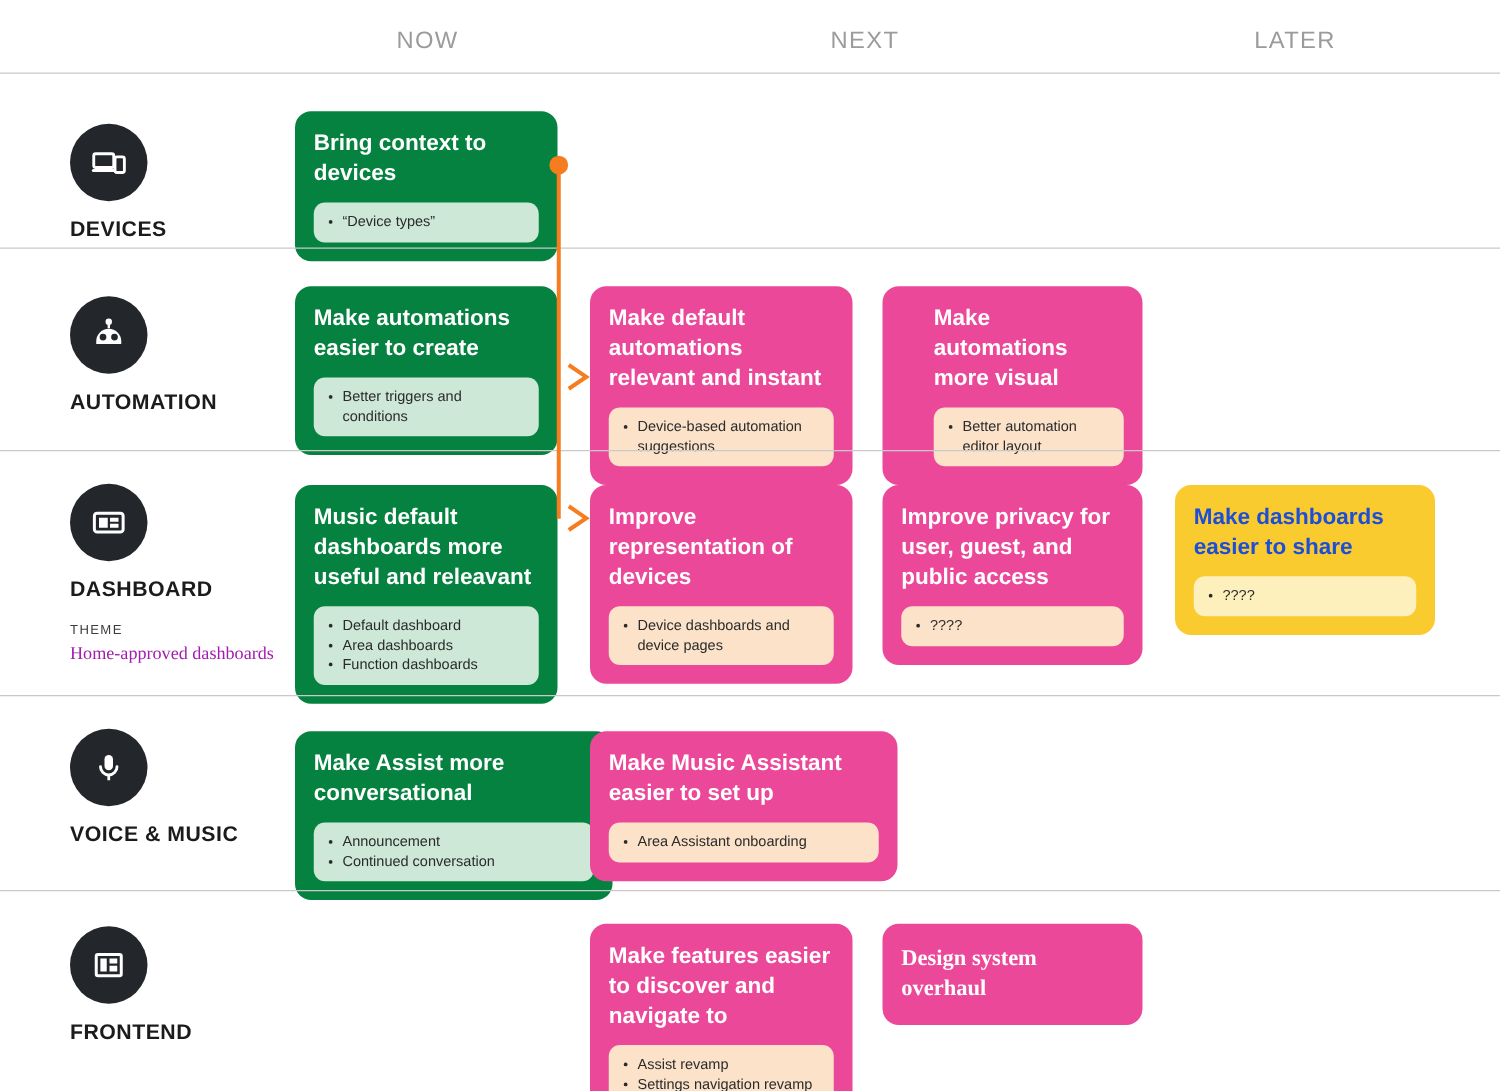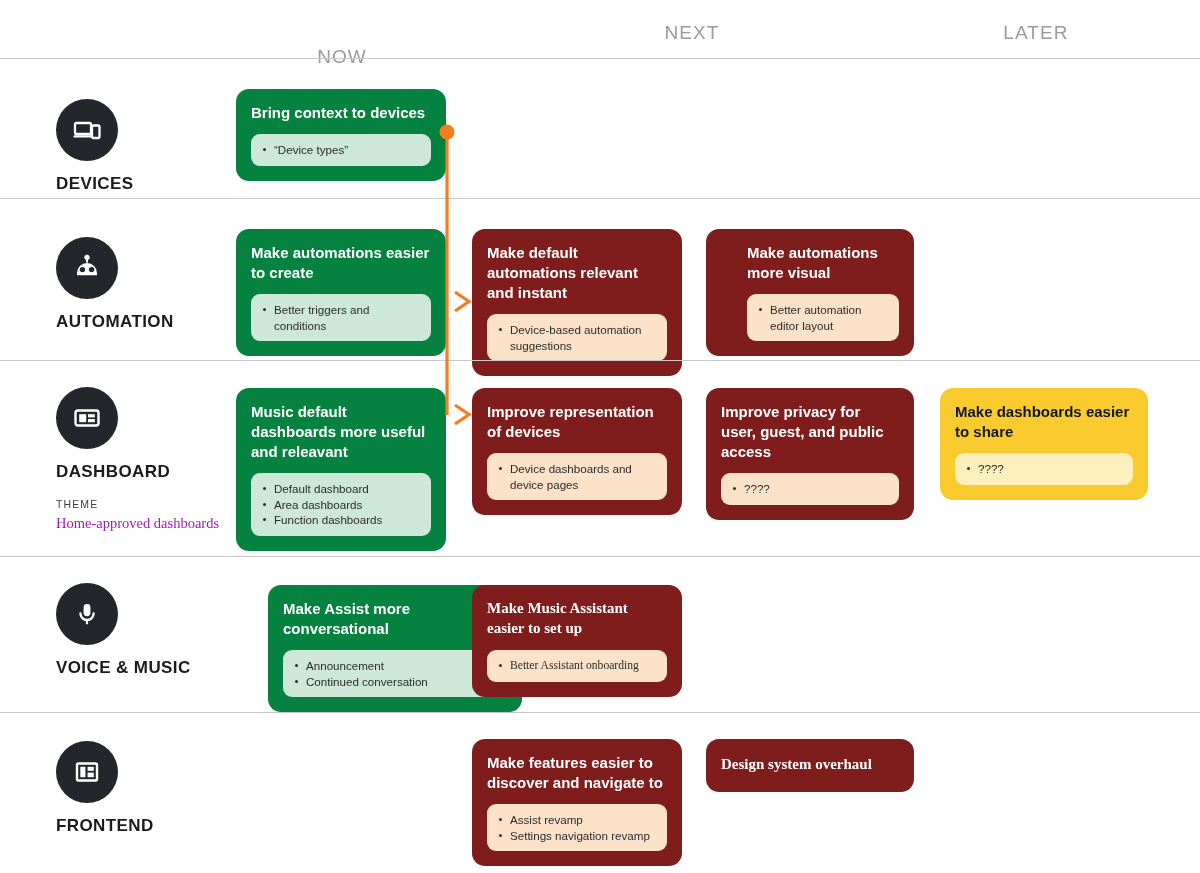--- a/index.html
+++ b/index.html
@@ -26,21 +26,21 @@
   }
   .col-header {
     position: absolute;
     top: 22px;
     font-size: 19px;
     letter-spacing: 1.1px;
     color: #9b9b9b;
     font-weight: 400;
     white-space: nowrap;
   }
-  .col-header.now   { left: 236px; width: 212px; text-align: center; margin-top: 24px; }
+  .col-header.now   { left: 236px; width: 212px; text-align: center; }
   .col-header.next  { left: 586px; width: 212px; text-align: center; }
   .col-header.later { left: 930px; width: 212px; text-align: center; }
 
   
   .row {
     position: absolute;
     left: 0;
     width: 1200px;
     border-top: 1px solid #c9c9c9;
   }
@@ -82,31 +82,31 @@
     font-family: Liberation Serif, serif;
   }
 
   
   .card {
     position: absolute;
     border-radius: 13px;
     padding: 14px 15px 15px 15px;
   }
   .card.green  { background: #05823f; }
-  .card.orange { background: #7f1d1d; }
+  .card.orange { background: #ec4899; }
   .card.yellow { background: #f9cb2e; }
 
   .card-title {
-    font-size: 15px;
+    font-size: 18px;
     font-weight: bold;
     line-height: 1.33;
     color: #ffffff;
     margin-bottom: 11px;
   }
-  .card.yellow .card-title { color: #0f172a; }
+  .card.yellow .card-title { color: #1d4ed8; }
   .card.no-items .card-title { margin-bottom: 0; font-family: Liberation Serif, serif; }
 
   .card-items {
     border-radius: 9px;
     padding: 8px 10px 8px 10px;
     margin: 0;
     list-style: none;
   }
   .card.green  .card-items { background: #cde8d7; }
   .card.orange .card-items { background: #fbe2c9; }
@@ -257,32 +257,32 @@
       <div class="row-icon">
         <svg width="30" height="30" viewBox="0 0 30 30" aria-hidden="true">
           <rect x="11.6" y="5" width="6.8" height="12.2" rx="3.4" fill="#ffffff"></rect>
           <path d="M8.4 14.4 a6.6 6.6 0 0 0 13.2 0" fill="none" stroke="#ffffff" stroke-width="2.3" stroke-linecap="round"></path>
           <rect x="13.9" y="21" width="2.2" height="4.2" fill="#ffffff"></rect>
         </svg>
       </div>
       <div class="row-label">VOICE &amp; MUSIC</div>
     </div>
 
-    <div class="card green" style="left:236px; top:28px; width:254px;margin-left:32px;">
+    <div class="card green" style="left:236px; top:28px; width:254px;">
       <div class="card-title">Make Assist more conversational</div>
       <ul class="card-items">
         <li>Announcement</li>
         <li>Continued conversation</li>
       </ul>
     </div>
 
-    <div class="card orange" style="left:472px; top:28px; width:210px;font-family:Liberation Serif, serif;">
+    <div class="card orange" style="left:472px; top:28px; width:246px;">
       <div class="card-title">Make Music Assistant easier to set up</div>
       <ul class="card-items">
-        <li>Better Assistant onboarding</li>
+        <li>Area Assistant onboarding</li>
       </ul>
     </div>
   </div>
 
   <div class="row" style="top:712px; height:161px;">
     <div class="row-head" style="top:28px;">
       <div class="row-icon">
         <svg width="32" height="32" viewBox="0 0 32 32" aria-hidden="true">
           <rect x="6" y="7.5" width="20" height="17" rx="1.4" fill="none" stroke="#ffffff" stroke-width="2.4"></rect>
           <rect x="9.3" y="10.8" width="5.1" height="10.4" fill="#ffffff"></rect>

